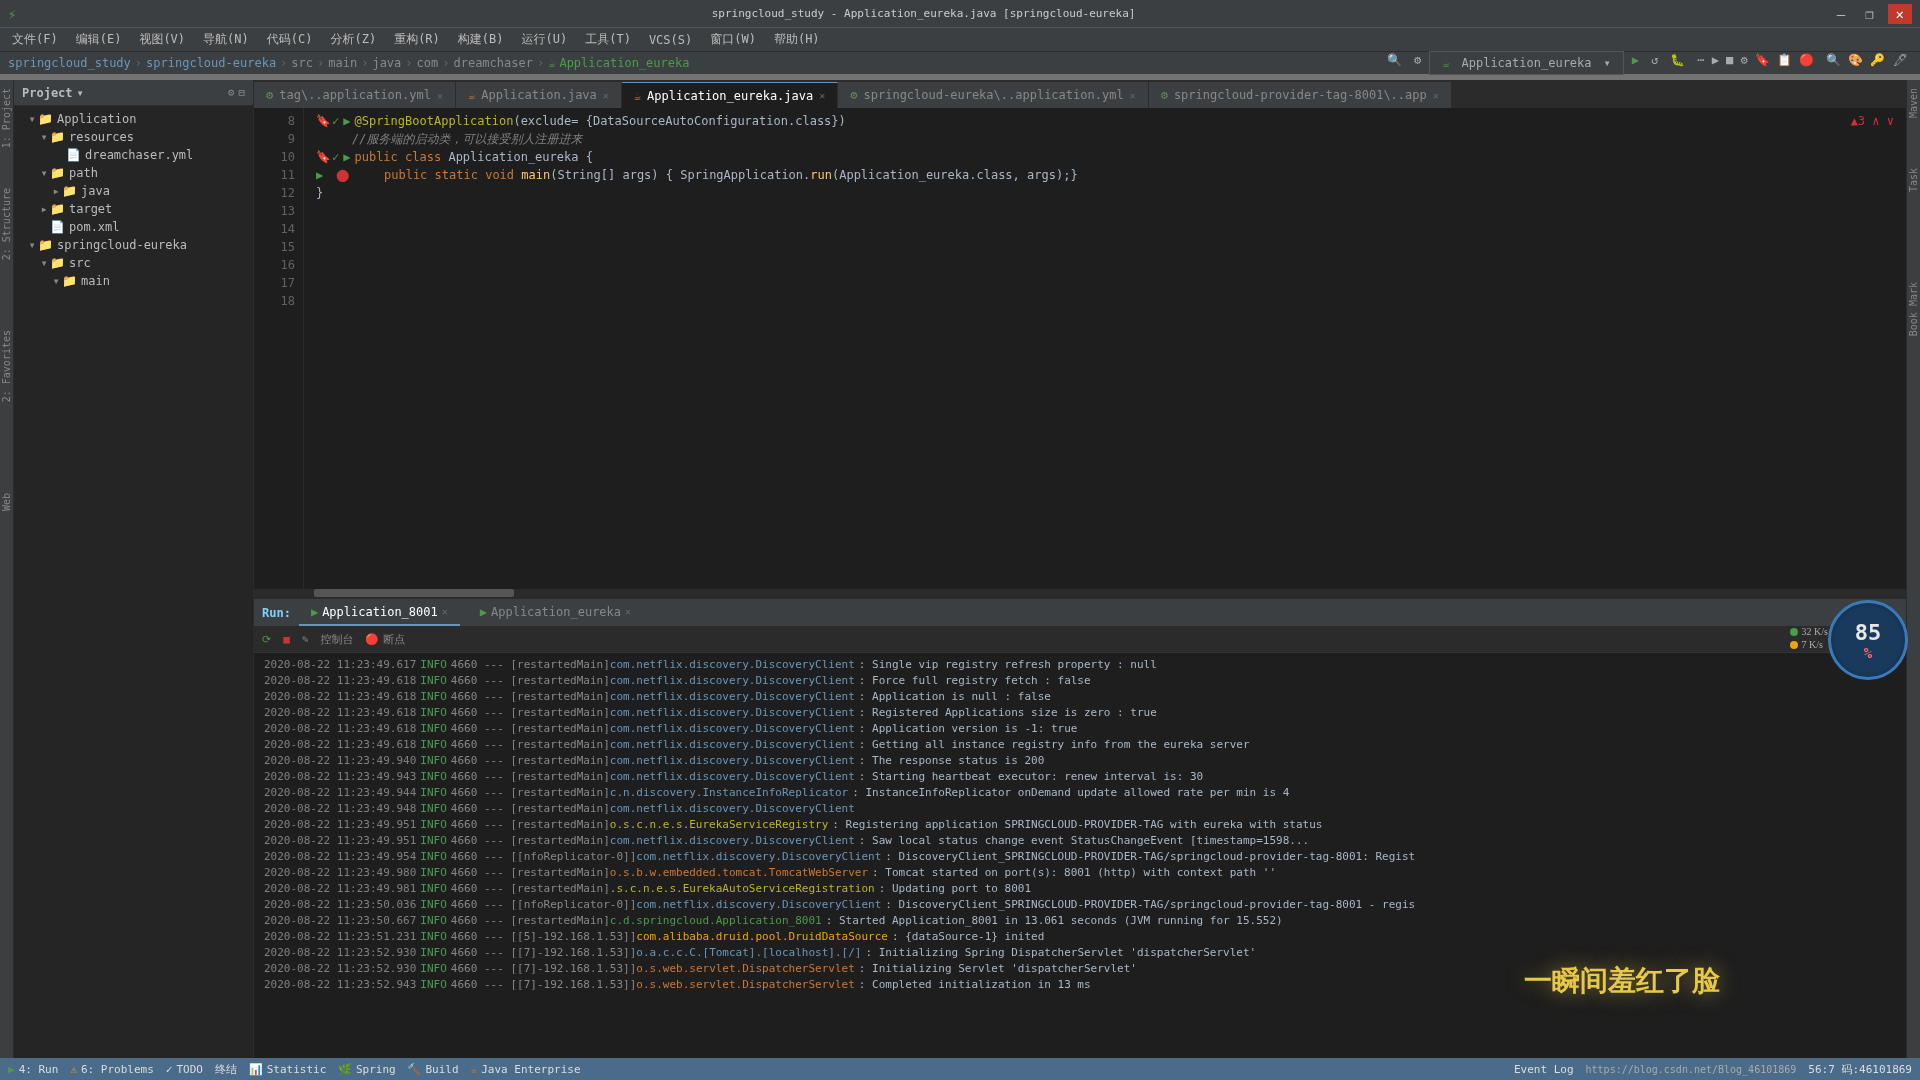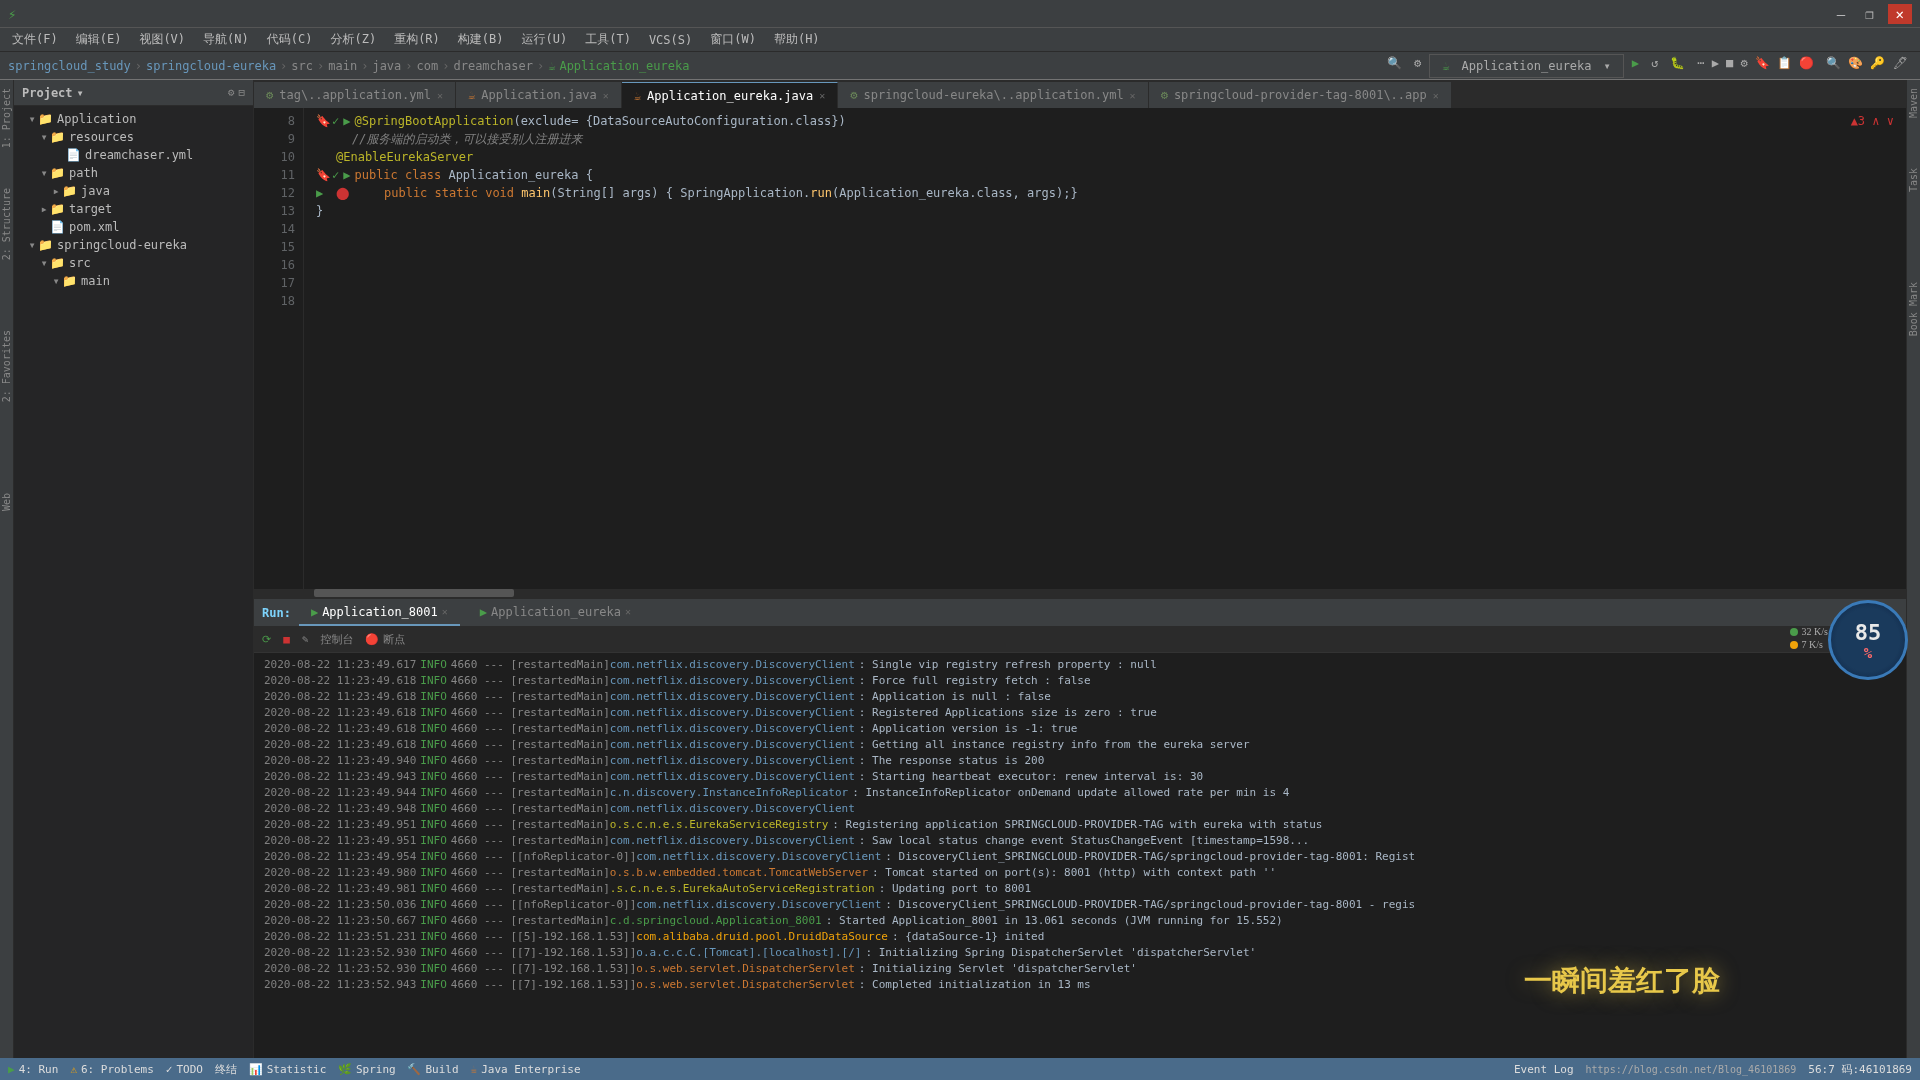--- a/index.html
+++ b/index.html
@@ -65,21 +65,21 @@
     
     #nav-bar {
       height: 28px;
       background: #3c3f41;
       display: flex;
       align-items: center;
       padding: 0 8px;
       gap: 4px;
       font-size: 12px;
       color: #888;
-      border-bottom: 1px solid #737373;
+      border-bottom: 6px solid #737373;
     }
     #nav-bar .sep { color: #666; }
     #nav-bar .nav-actions { margin-left: auto; display: flex; gap: 4px; }
     #nav-bar .nav-actions span { padding: 2px 4px; cursor: pointer; color: #aaa; }
 
     
     #project-panel {
       width: 240px;
       background: #252526;
       border-right: 1px solid #2b2b2b;
@@ -372,20 +372,23 @@
       padding-top: 4px;
       gap: 2px;
     }
   </style>
 </head>
 <body>
 
 <div id="title-bar">
   <div class="left">
     <span style="color:#4a9c4a; font-size:14px;">⚡</span>
+  </div>
+  <div class="center">
+    <span>springcloud_study - Application_eureka.java [springcloud-eureka]</span>
   </div>
   <div class="right">
     <span>—</span>
     <span>❐</span>
     <span style="background:#c0392b; color:white; padding:2px 8px;">✕</span>
   </div>
 </div>
 
 <div id="menu-bar">
   <span>文件(F)</span>
@@ -584,23 +587,20 @@
           <span style="color:#a9b7c6;">(exclude= {</span>
           <span style="color:#a9b7c6;">DataSourceAutoConfiguration</span>
           <span style="color:#a9b7c6;">.class})</span>
           <span style="margin-left:auto;color:#cc3333;">▲3 ∧ ∨</span>
         </div>
 
         <div class="code-line" style="margin-left:36px;">
           <span class="comment">//服务端的启动类，可以接受别人注册进来</span>
         </div>
 
-        <div class="code-line" style="margin-left:20px;">
-          <span class="annotation">@EnableEurekaServer</span>
-        </div>
 
         <div class="code-line">
           <span style="width:16px;color:#cc7832;">🔖</span>
           <span style="color:#4a9c4a;margin-right:4px;">✓</span>
           <span style="color:#4a9c4a;margin-right:4px;">▶</span>
           <span class="kw">public </span>
           <span class="kw">class </span>
           <span style="color:#a9b7c6;">Application_eureka </span>
           <span style="color:#a9b7c6;">{</span>
         </div>

